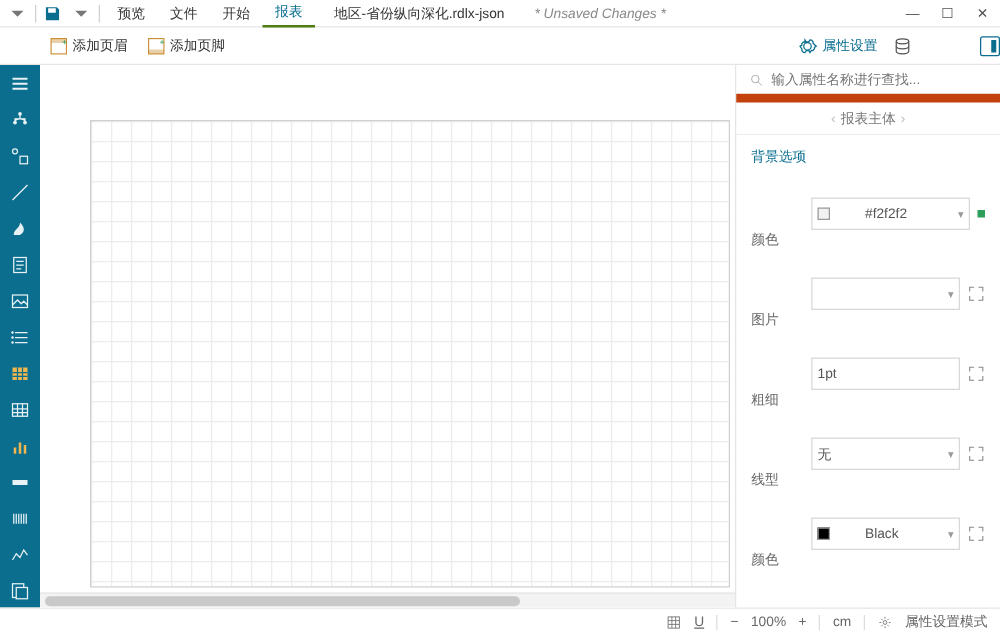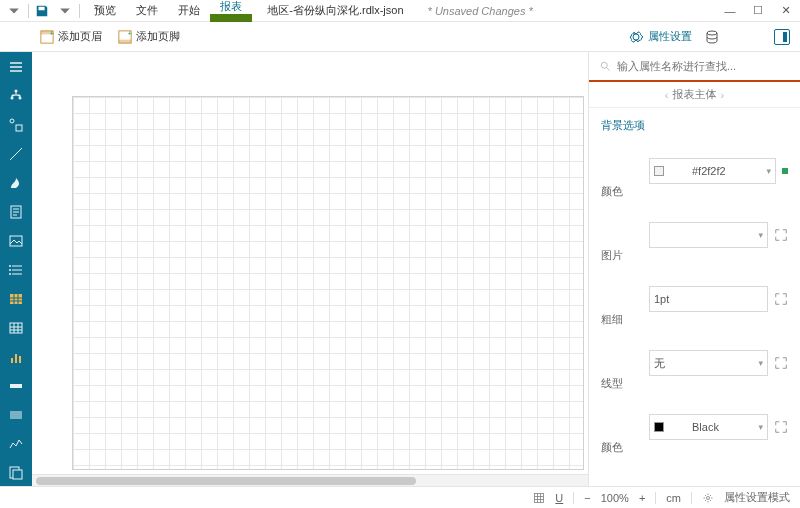--- a/index.html
+++ b/index.html
@@ -5,33 +5,33 @@
 * { box-sizing: border-box; margin: 0; padding: 0; font-family: "Microsoft YaHei", "Segoe UI", sans-serif; }
 html, body { width: 800px; height: 508px; overflow: hidden; background: #fff; }
 .app { display: flex; flex-direction: column; width: 100%; height: 100%; }
 
 
 .menubar { height: 22px; display: flex; align-items: center; font-size: 11px; border-bottom: 1px solid #e5e5e5; }
 .menubar .caret { width: 12px; height: 12px; margin: 0 4px 0 8px; fill: #777; }
 .menubar .sep { width: 1px; height: 14px; background: #d0d0d0; margin: 0 4px; }
 .menubar .save-ico { width: 14px; height: 14px; fill: #0b6e8f; margin: 0 2px; cursor: pointer; }
 .menubar .m-item { padding: 0 10px; cursor: pointer; color: #333; }
-.menubar .m-item.active { color: #0b6e8f; border-bottom: 8px solid #4d7c0f; height: 22px; display: flex; align-items: center; }
+.menubar .m-item.active { color: #0b6e8f; border-bottom: 2px solid #4d7c0f; height: 22px; display: flex; align-items: center; }
 .menubar .doc-title { flex: 0 0 auto; color: #333; }
 .menubar .unsaved { color: #888; font-style: italic; margin-left: 24px; }
 .menubar .spacer { flex: 1; }
 .menubar .win-btn { width: 28px; height: 22px; display: flex; align-items: center; justify-content: center; cursor: pointer; color: #555; }
 .menubar .center { position: absolute; left: 50%; transform: translateX(-50%); display: flex; align-items: center; pointer-events: none; }
 
 
 .ribbon { height: 30px; display: flex; align-items: center; border-bottom: 1px solid #e5e5e5; font-size: 11px; }
 .ribbon .tool { display: flex; align-items: center; gap: 4px; padding: 0 8px; cursor: pointer; color: #333; }
 .ribbon .tool svg { width: 14px; height: 14px; }
 .ribbon .r-spacer { flex: 1; }
-.ribbon .r-right { display: flex; align-items: center; gap: 12px; padding-right: 10px; }
+.ribbon .r-right { display: flex; align-items: center; gap: 12px; }
 .ribbon .r-icon { width: 16px; height: 16px; fill: #0b6e8f; cursor: pointer; }
 .ribbon .r-label { color: #0b6e8f; font-size: 11px; }
 .ribbon .panel-toggle { width: 16px; height: 16px; border: 1.5px solid #0b6e8f; border-radius: 2px; position: relative; cursor: pointer; }
 .ribbon .panel-toggle::after { content: ''; position: absolute; right: 2px; top: 2px; bottom: 2px; width: 4px; background: #0b6e8f; }
 
 
 .body { flex: 1; display: flex; min-height: 0; }
 
 
 .palette { width: 32px; background: #0b6e8f; display: flex; flex-direction: column; align-items: center; padding-top: 2px; gap: 4px; overflow: hidden; }
@@ -44,21 +44,21 @@
 .page-surface { position: absolute; left: 40px; top: 44px; right: 4px; bottom: 4px; background: #fff;
   background-image: linear-gradient(#e7e7e7 1px, transparent 1px), linear-gradient(90deg, #e7e7e7 1px, transparent 1px);
   background-size: 16px 16px;
   border: 1px solid #d0d0d0;
 }
 .hscroll { height: 12px; background: #f3f3f3; border-top: 1px solid #e5e5e5; position: relative; }
 .hscroll .thumb { position: absolute; left: 4px; top: 2px; height: 8px; width: 380px; background: #c9c9c9; border-radius: 4px; }
 
 
 .props { width: 212px; border-left: 1px solid #e5e5e5; display: flex; flex-direction: column; font-size: 11px; color: #555; }
-.props .search { height: 30px; display: flex; align-items: center; gap: 6px; padding: 0 10px; border-bottom: 2px solid #c2410c; color: #aaa; }
+.props .search { height: 30px; display: flex; align-items: center; gap: 6px; padding: 0 10px; border-bottom: 7px solid #c2410c; color: #aaa; }
 .props .search svg { width: 12px; height: 12px; fill: #aaa; }
 .props .search input { border: none; outline: none; font-size: 11px; flex: 1; color: #666; }
 .props .crumb { height: 26px; display: flex; align-items: center; justify-content: center; gap: 4px; border-bottom: 1px solid #eee; color: #777; font-size: 11px; }
 .props .section-title { color: #0b6e8f; font-size: 11px; padding: 10px 12px 6px; }
 .props .row { display: flex; align-items: center; padding: 4px 12px; gap: 6px; }
 .props .row .lbl { width: 42px; color: #666; margin-top: 41px; }
 .props .row .field { flex: 1; height: 20px; border: 1px solid #d8d8d8; display: flex; align-items: center; padding: 12px 4px; font-size: 11px; color: #555; background: #fff; cursor: pointer; position: relative; gap: 24px; }
 .props .row .field .sw { width: 10px; height: 10px; border: 1px solid #999; margin-right: 4px; }
 .props .row .field .dd { margin-left: auto; font-size: 9px; color: #999; }
 .props .row .expand { width: 14px; height: 14px; cursor: pointer; fill: #888; }

